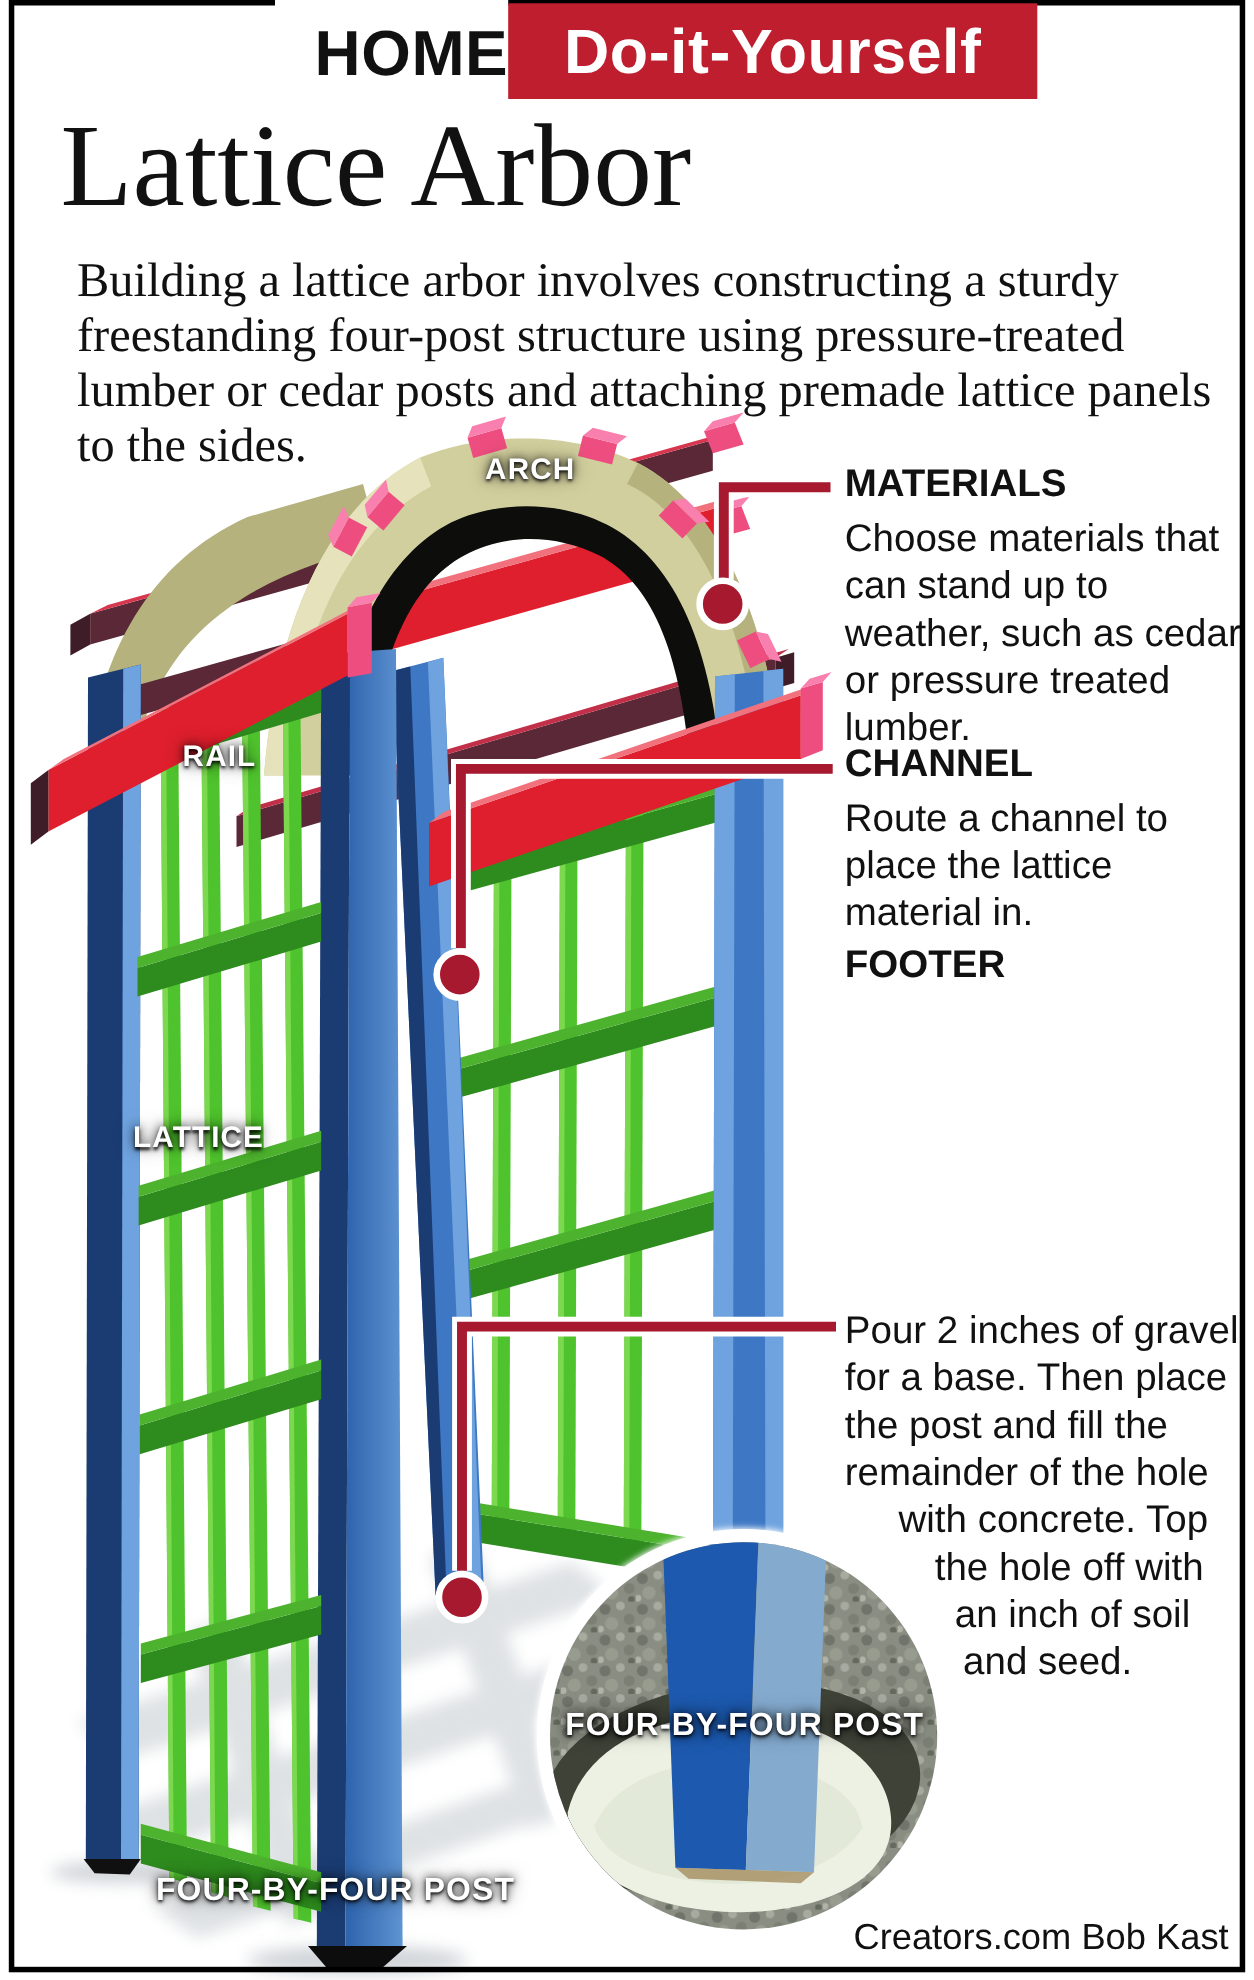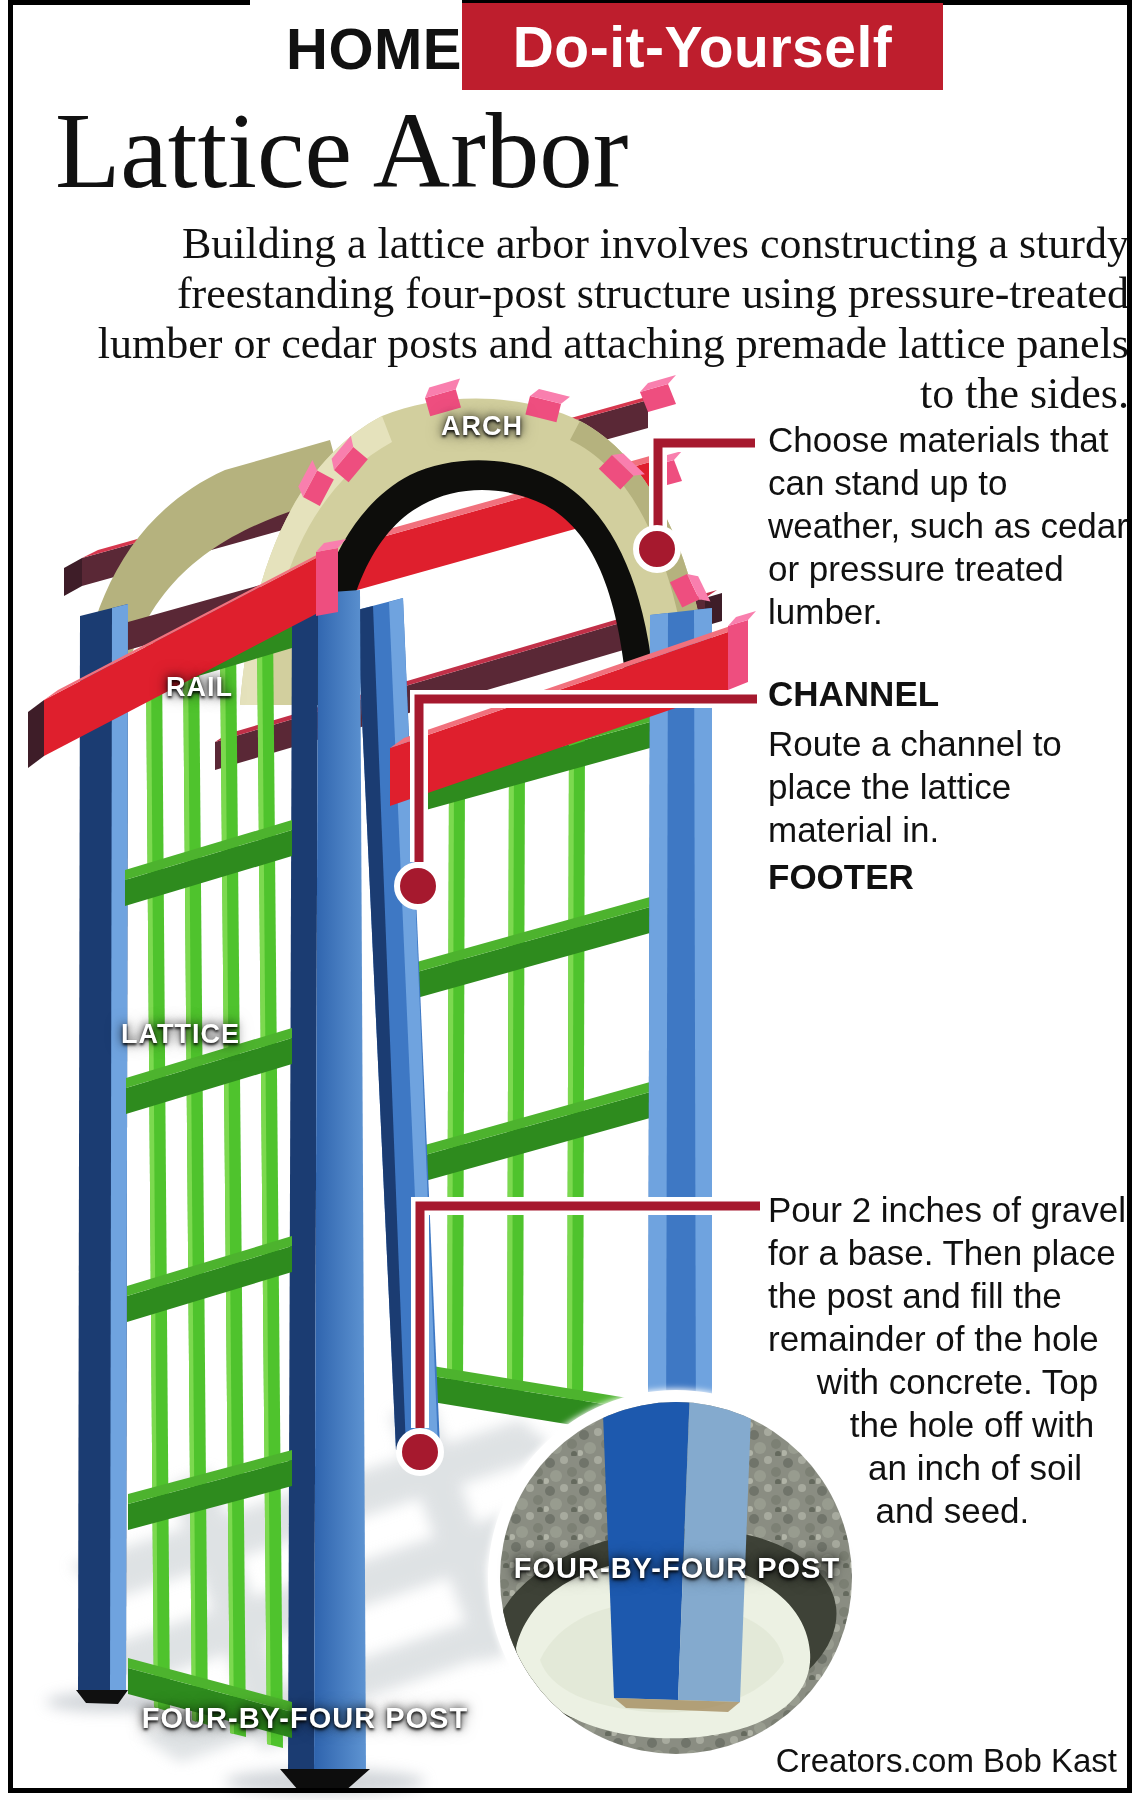--- a/index.html
+++ b/index.html
@@ -23,21 +23,21 @@
   .home-box{position:absolute;left:250px;top:0;width:212px;height:96px;background:#fff;z-index:4;
             display:flex;align-items:center;justify-content:flex-end;padding-right:0;box-sizing:border-box;}
   .home-box span{font-weight:bold;font-size:58px;letter-spacing:0.5px;}
   .banner{position:absolute;left:462px;top:3px;width:481px;height:87px;background:var(--banner-red);z-index:4;
           display:flex;align-items:center;justify-content:center;}
   .banner span{color:#fff;font-weight:bold;font-size:57px;letter-spacing:0.5px;}
   
   .page-title{position:absolute;left:55px;top:98px;font-family:"Liberation Serif",serif;
               font-size:107px;line-height:107px;z-index:2;}
   .intro{position:absolute;left:58px;top:218px;width:1070px;font-family:"Liberation Serif",serif;
-         font-size:44px;line-height:50px;z-index:2;margin:1px;text-align:right;}
+         font-size:44px;line-height:50px;z-index:2;margin:12px;}
   
   .dlabel{position:absolute;color:#fff;font-weight:bold;z-index:2;letter-spacing:1px;
           text-shadow:0 2px 3px rgba(0,0,0,.9),0 0 9px rgba(0,0,0,.75),0 0 16px rgba(0,0,0,.5);}
   .lbl-arch{left:441px;top:411px;font-size:27px;}
   .lbl-rail{left:166px;top:672px;font-size:27px;}
   .lbl-lattice{left:121px;top:1019px;font-size:27px;}
   .lbl-post{left:140px;top:1702px;width:330px;text-align:center;font-size:29px;}
   .lbl-inset{left:512px;top:1552px;width:330px;text-align:center;font-size:29px;z-index:2;}
   
   .callout{position:absolute;left:768px;width:365px;z-index:2;}
@@ -292,20 +292,21 @@
   </g>
 </svg>
 
 <div class="dlabel lbl-arch">ARCH</div>
 <div class="dlabel lbl-rail">RAIL</div>
 <div class="dlabel lbl-lattice">LATTICE</div>
 <div class="dlabel lbl-post">FOUR-BY-FOUR POST</div>
 <div class="dlabel lbl-inset">FOUR-BY-FOUR POST</div>
 
 <div class="callout co-materials">
+  <h3>MATERIALS</h3>
   <p>Choose materials that can stand up to weather, such as cedar or pressure treated lumber.</p>
 </div>
 <div class="callout co-channel">
   <h3>CHANNEL</h3>
   <p>Route a channel to place the lattice material in.</p>
 </div>
 <div class="callout co-footer">
   <h3>FOOTER</h3>
 </div>
 <div class="callout co-setting">

